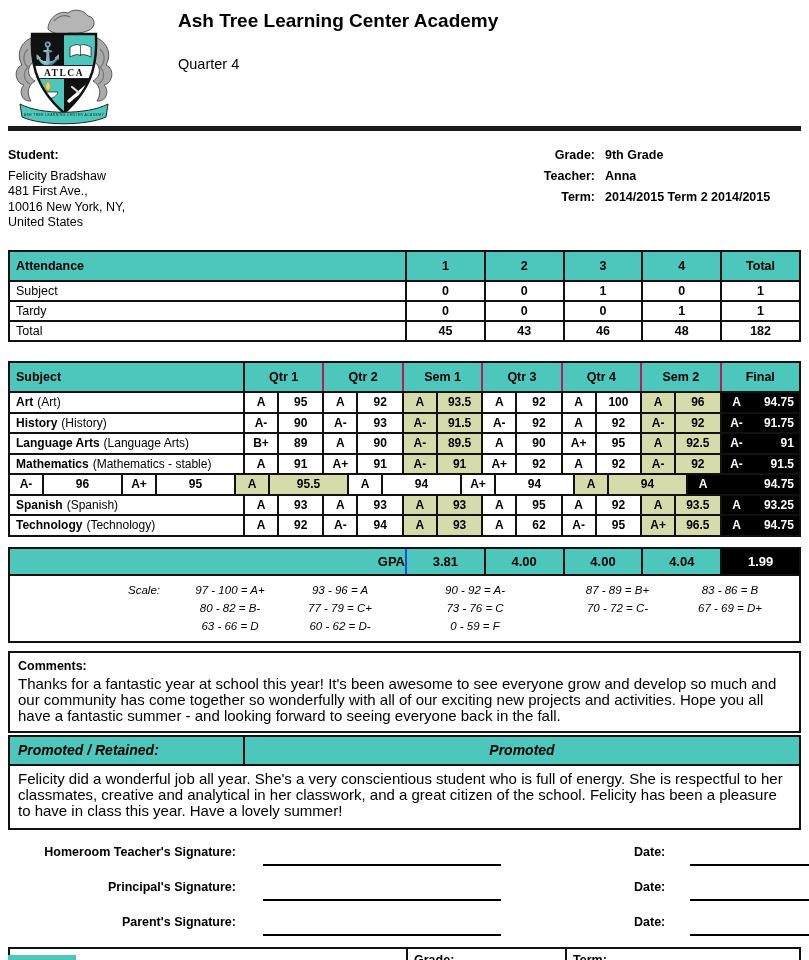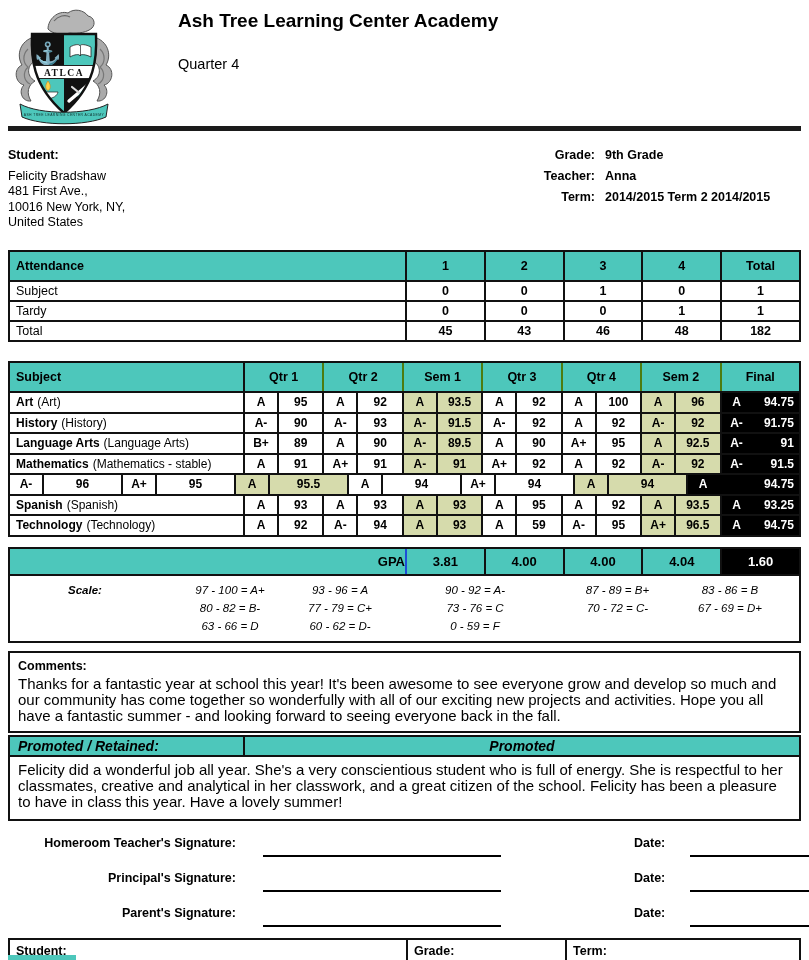--- a/index.html
+++ b/index.html
@@ -40,55 +40,55 @@
   .att-cell { flex:1; border-right:2px solid #111; display:flex; align-items:center; justify-content:center; font-weight:bold; }
   .att-cell:last-child { border-right:none; }
 
   
   .gr-table { margin-top:19px; }
   .gr-row { display:flex; height:20.5px; border-top:2px solid #111; font-size:12px; }
   .gr-row.hdr { height:28px; border-top:none; font-weight:bold; font-size:12.5px; }
   .gr-subject { width:235px; flex:0 0 235px; border-right:2px solid #111; display:flex; align-items:center; padding-left:6px; white-space:nowrap; }
   .gr-subject .sname { font-weight:bold; }
   .gr-subject .sdetail { margin-left:4px; }
-  .gr-colh { flex:1; border-right:2px solid #4d7c0f; display:flex; align-items:center; justify-content:center; }
+  .gr-colh { flex:1; border-right:2px solid #be185d; display:flex; align-items:center; justify-content:center; }
   .gr-colh:last-child { border-right:none; }
   .g-cell { flex:1; display:flex; border-right:2px solid #111; }
   .g-cell:last-child { border-right:none; }
   .g-letter { width:34px; flex:0 0 34px; border-right:2px solid #111; display:flex; align-items:center; justify-content:center; font-weight:bold; }
   .g-num { flex:1; display:flex; align-items:center; justify-content:center; font-weight:bold; }
   .g-cell.sem { background:var(--khaki); }
   .g-cell.final { background:#000; color:#fff; }
   .g-cell.final .g-letter { border-right:none; width:30px; flex:0 0 30px; }
   .g-cell.final .g-num { justify-content:flex-end; padding-right:5px; }
 
   
   .gpa-table { margin-top:10px; }
   .gpa-row { display:flex; height:27px; border-bottom:2px solid #111; font-size:13px; font-weight:bold; }
   .gpa-label { width:397px; flex:0 0 397px; border-right:2px solid #1d4ed8; display:flex; align-items:center; justify-content:flex-end; }
   .gpa-cell { flex:1; border-right:2px solid #111; display:flex; align-items:center; justify-content:center; }
   .gpa-cell:last-child { border-right:none; }
   .gpa-cell.final { background:#000; color:#fff; }
   .scale-area { padding:5px 0 6px; font-style:italic; font-size:11.5px; }
   .scale-row { display:flex; height:18px; align-items:center; }
   .sc { text-align:center; }
-  .sc-label { width:150px; flex:0 0 150px; font-weight:bold; }
+  .sc-label { width:150px; flex:0 0 150px; font-weight:normal;text-align:right; }
   .sc1 { width:140px; flex:0 0 140px; }
   .sc2 { width:80px;  flex:0 0 80px; }
   .sc3 { width:190px; flex:0 0 190px; }
   .sc4 { width:95px;  flex:0 0 95px; }
   .sc5 { width:130px; flex:0 0 130px; }
 
   
   .comments-box { margin-top:8px; padding:6px 8px 0; min-height:82px; }
   .comments-label { font-weight:bold; font-size:12.5px; margin-bottom:3px; }
   .body-text { font-size:15px; line-height:16px; }
 
   
-  .promo-header { margin-top:2px; display:flex; height:22px; font-style:italic; font-weight:bold; font-size:14px; }
+  .promo-header { margin-top:2px; display:flex; height:31px; font-style:italic; font-weight:bold; font-size:14px; }
   .promo-label { width:235px; flex:0 0 235px; border-right:2px solid #111; display:flex; align-items:center; padding-left:8px; }
   .promo-status { flex:1; display:flex; align-items:center; justify-content:center; }
   .promo-box { border-top:none; padding:5px 8px 7px; min-height:64px; }
 
   
   .signatures { margin:12px 8px 0; }
   .sig-row { display:flex; align-items:flex-end; height:24px; margin-bottom:11px; font-size:12.5px; font-weight:bold;gap:14px; }
   .sig-label { width:228px; flex:0 0 228px; text-align:right; padding-bottom:7px; }
   .sig-line { width:238px; flex:0 0 238px; margin-left:13px; border-bottom:2px solid #000; height:20px; }
   .date-label { margin-left:119px; padding-bottom:7px; }
@@ -468,21 +468,21 @@
         <div class="g-cell">
           <span class="g-letter">A-</span>
           <span class="g-num">94</span>
         </div>
         <div class="g-cell sem">
           <span class="g-letter">A</span>
           <span class="g-num">93</span>
         </div>
         <div class="g-cell">
           <span class="g-letter">A</span>
-          <span class="g-num">59</span>
+          <span class="g-num">62</span>
         </div>
         <div class="g-cell">
           <span class="g-letter">A-</span>
           <span class="g-num">95</span>
         </div>
         <div class="g-cell sem">
           <span class="g-letter">A+</span>
           <span class="g-num">96.5</span>
         </div>
         <div class="g-cell final">
@@ -493,21 +493,21 @@
 
   </div>
 
   <div class="tbl gpa-table">
     <div class="gpa-row">
       <div class="gpa-label teal">GPA</div>
       <div class="gpa-cell teal">3.81</div>
       <div class="gpa-cell teal">4.00</div>
       <div class="gpa-cell teal">4.00</div>
       <div class="gpa-cell teal">4.04</div>
-      <div class="gpa-cell final">1.60</div>
+      <div class="gpa-cell final">1.99</div>
     </div>
     <div class="scale-area">
       <div class="scale-row">
         <div class="sc sc-label">Scale:</div>
         <div class="sc sc1">97 - 100 = A+</div>
         <div class="sc sc2">93 - 96 = A</div>
         <div class="sc sc3">90 - 92 = A-</div>
         <div class="sc sc4">87 - 89 = B+</div>
         <div class="sc sc5">83 - 86 = B</div>
       </div>

